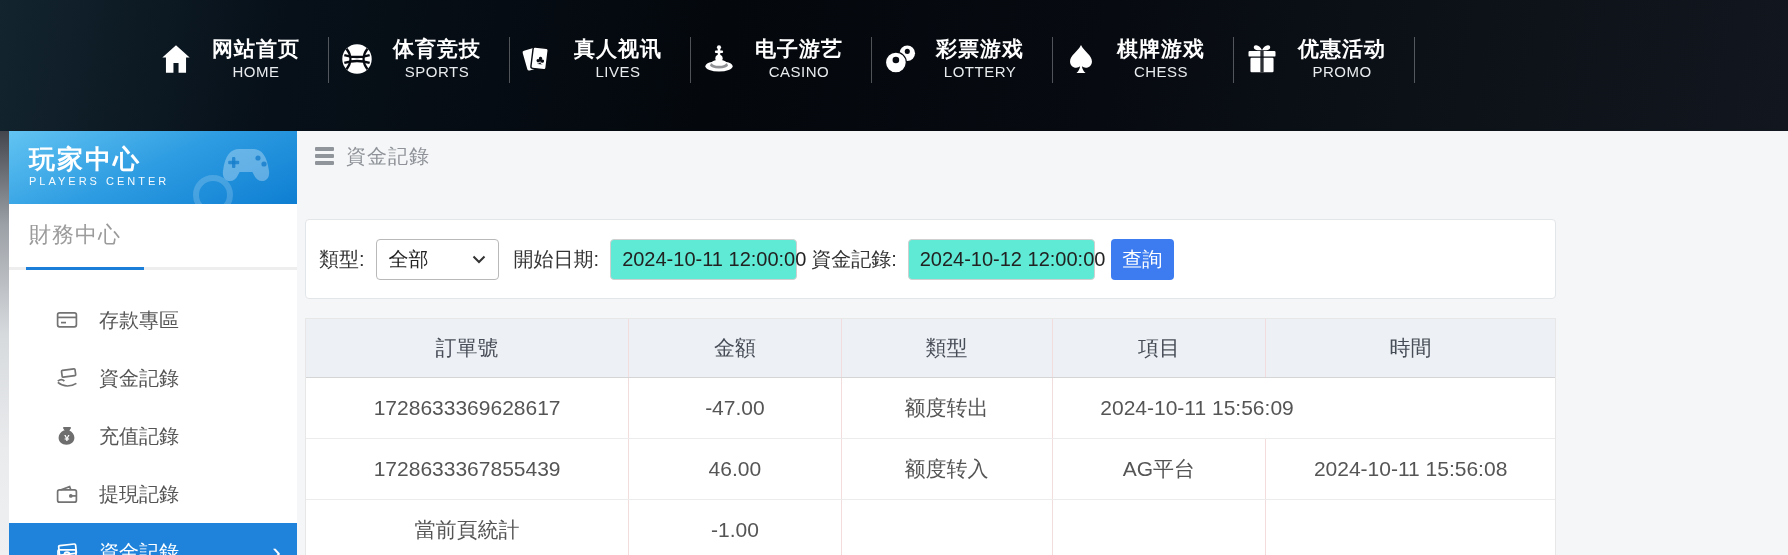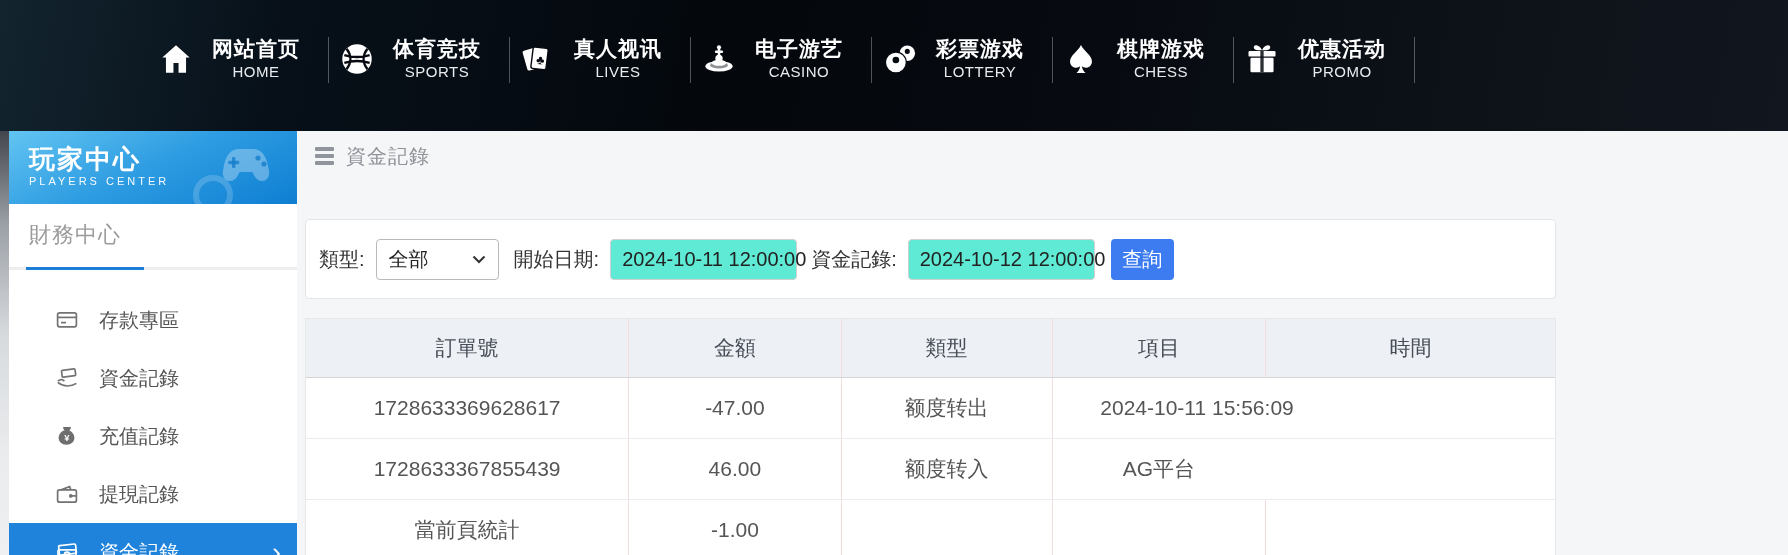--- a/index.html
+++ b/index.html
@@ -301,20 +301,21 @@
           <div class="t-cell c2">-47.00</div>
           <div class="t-cell c3">额度转出</div>
           <div class="t-cell c5">2024-10-11 15:56:09</div>
         </div>
 
         <div class="t-row body-r">
           <div class="t-cell c1">1728633367855439</div>
           <div class="t-cell c2">46.00</div>
           <div class="t-cell c3">额度转入</div>
           <div class="t-cell c4">AG平台</div>
+          <div class="t-cell c5">2024-10-11 15:56:08</div>
         </div>
 
         <div class="t-row body-r">
           <div class="t-cell c1">當前頁統計</div>
           <div class="t-cell c2">-1.00</div>
           <div class="t-cell c3"></div>
           <div class="t-cell c4"></div>
           <div class="t-cell c5"></div>
         </div>
       </div>

